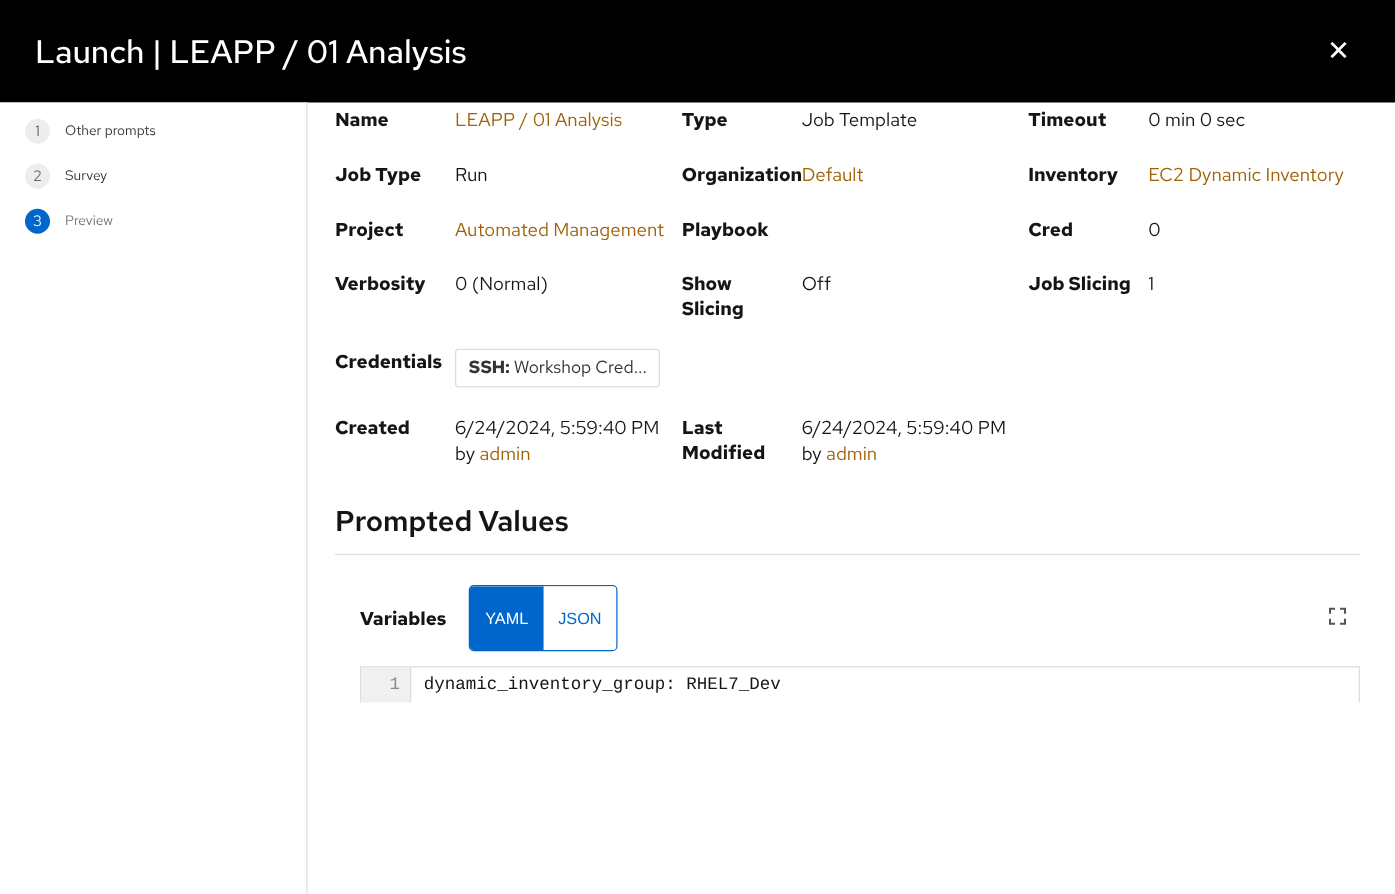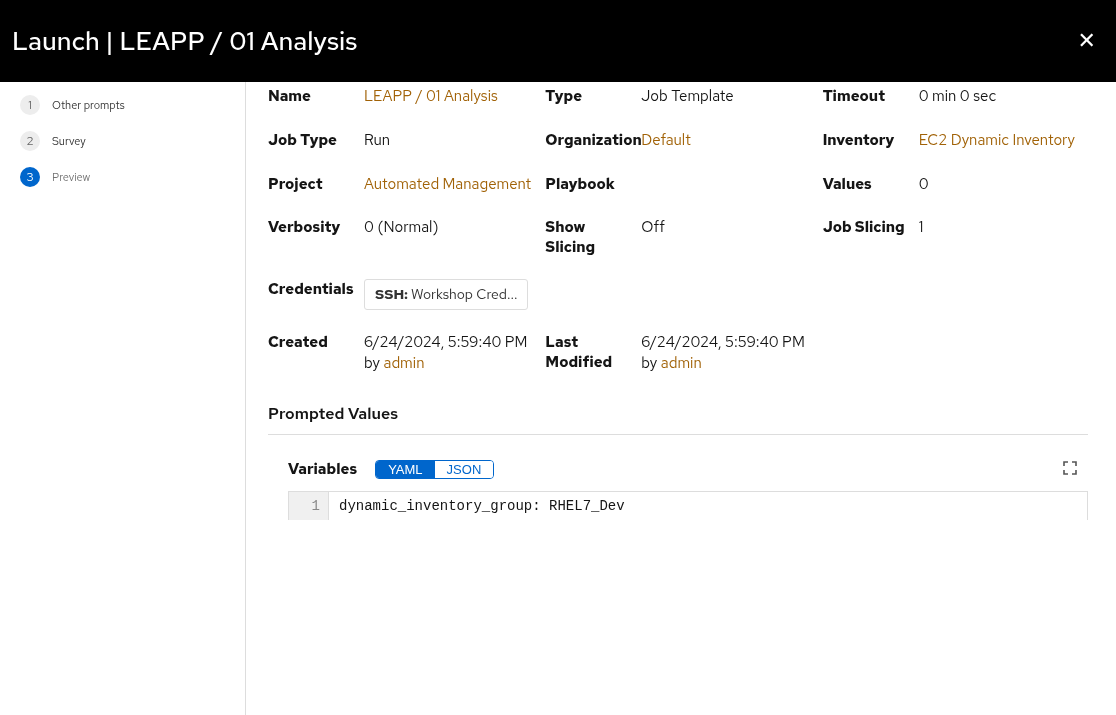--- a/index.html
+++ b/index.html
@@ -1,18 +1,18 @@
 <!DOCTYPE html>
 <html><head>
   <meta charset="utf-8">
   <style>
     * { box-sizing: border-box; margin: 0; padding: 0; }
     body { font-family: "Red Hat Text", "Helvetica Neue", Arial, sans-serif; font-size: 15px; color: #151515; background: #fff; width: 1116px; height: 715px; overflow: hidden; position: relative; }
     
-    .header { background: #000; color: #fff; height: 82px; display: flex; align-items: center; padding: 0 12px; justify-content: space-between; }
+    .header { background: #000; color: #fff; height: 82px; display: flex; align-items: center; padding: 0 28px; justify-content: space-between; }
     .header h1 { font-size: 26px; font-weight: 500; }
     .close-btn { color: #fff; font-size: 22px; cursor: pointer; background: none; border: none; padding: 4px 8px; }
     
     .body { display: flex; height: calc(715px - 82px); }
     
     .sidebar { width: 246px; padding: 5px 14px; border-right: 1px solid #ddd; background: #fff; }
     .step { display: flex; align-items: center; padding: 8px 6px; cursor: pointer; }
     .step-num { width: 20px; height: 20px; border-radius: 50%; background: #ededed; color: #666; font-size: 12px; display: flex; align-items: center; justify-content: center; margin-right: 12px; }
     .step.active .step-num { background: #0066cc; color: #fff; }
     .step-label { font-size: 11px; color: #333; }
@@ -25,27 +25,27 @@
     .details-grid { display: grid; grid-template-columns: 1fr 1fr 1fr; column-gap: 12px; row-gap: 22px; margin-bottom: 28px; }
     .detail { display: flex; }
     .detail-label { font-weight: 700; width: 96px; flex-shrink: 0; color: #151515; padding-right: 8px; }
     .detail-value { flex: 1; color: #151515; line-height: 1.45; }
     .detail-value .link { color: #a16207; text-decoration: none; cursor: pointer; }
     .detail.full { grid-column: 1 / 2; }
     
     .cred-chip { display: inline-block; border: 1px solid #ddd; border-radius: 3px; padding: 4px 10px; font-size: 14px; color: #333; }
     .cred-chip .type { font-weight: 700; }
     
-    .section-title { font-size: 16px; font-weight: 600; margin-top: 18px; margin-bottom: 10px; color: #151515; }
+    .section-title { font-size: 23px; font-weight: 600; margin-top: 18px; margin-bottom: 10px; color: #151515; }
     .divider { height: 1px; background: #ddd; margin-bottom: 24px; }
     
     .vars-row { display: flex; align-items: center; gap: 18px; margin-bottom: 12px; padding-left: 20px; padding-right: 8px; }
     .vars-label { font-weight: 700; }
     .toggle { display: inline-flex; border: 1px solid #0066cc; border-radius: 4px; overflow: hidden; font-size: 13px; }
-    .toggle-btn { padding: 1px 12px; background: #fff; color: #0066cc; cursor: pointer; border: none; font-size: 13px; }
+    .toggle-btn { padding: 18px 12px; background: #fff; color: #0066cc; cursor: pointer; border: none; font-size: 13px; }
     .toggle-btn.active { background: #0066cc; color: #fff; }
     .expand-btn { margin-left: auto; width: 20px; height: 20px; cursor: pointer; color: #555; background: none; border: none; }
     
     .code { margin-left: 20px; border: 1px solid #ddd; border-bottom: none; display: flex; font-family: "Courier New", monospace; font-size: 14px; }
     .gutter { width: 40px; background: #f0f0f0; text-align: right; padding: 6px 8px 6px 0; color: #888; border-right: 1px solid #ddd; }
     .code-text { padding: 6px 10px; }
     
     .btn { padding: 8px 16px; border-radius: 3px; font-size: 15px; cursor: pointer; border: 1px solid transparent; }
     .btn-primary { background: #0066cc; color: #fff; }
     .btn-secondary { background: #fff; color: #0066cc; border-color: #0066cc; }
@@ -109,21 +109,21 @@
         </div>
 
         <div class="detail">
           <div class="detail-label">Project</div>
           <div class="detail-value"><a class="link">Automated Management</a></div>
         </div>
         <div class="detail">
           <div class="detail-label">Playbook</div>
         </div>
         <div class="detail">
-          <div class="detail-label">Values</div>
+          <div class="detail-label">Cred</div>
           <div class="detail-value">0</div>
         </div>
 
         <div class="detail">
           <div class="detail-label">Verbosity</div>
           <div class="detail-value">0 (Normal)</div>
         </div>
         <div class="detail">
           <div class="detail-label">Show Slicing</div>
           <div class="detail-value">Off</div>

